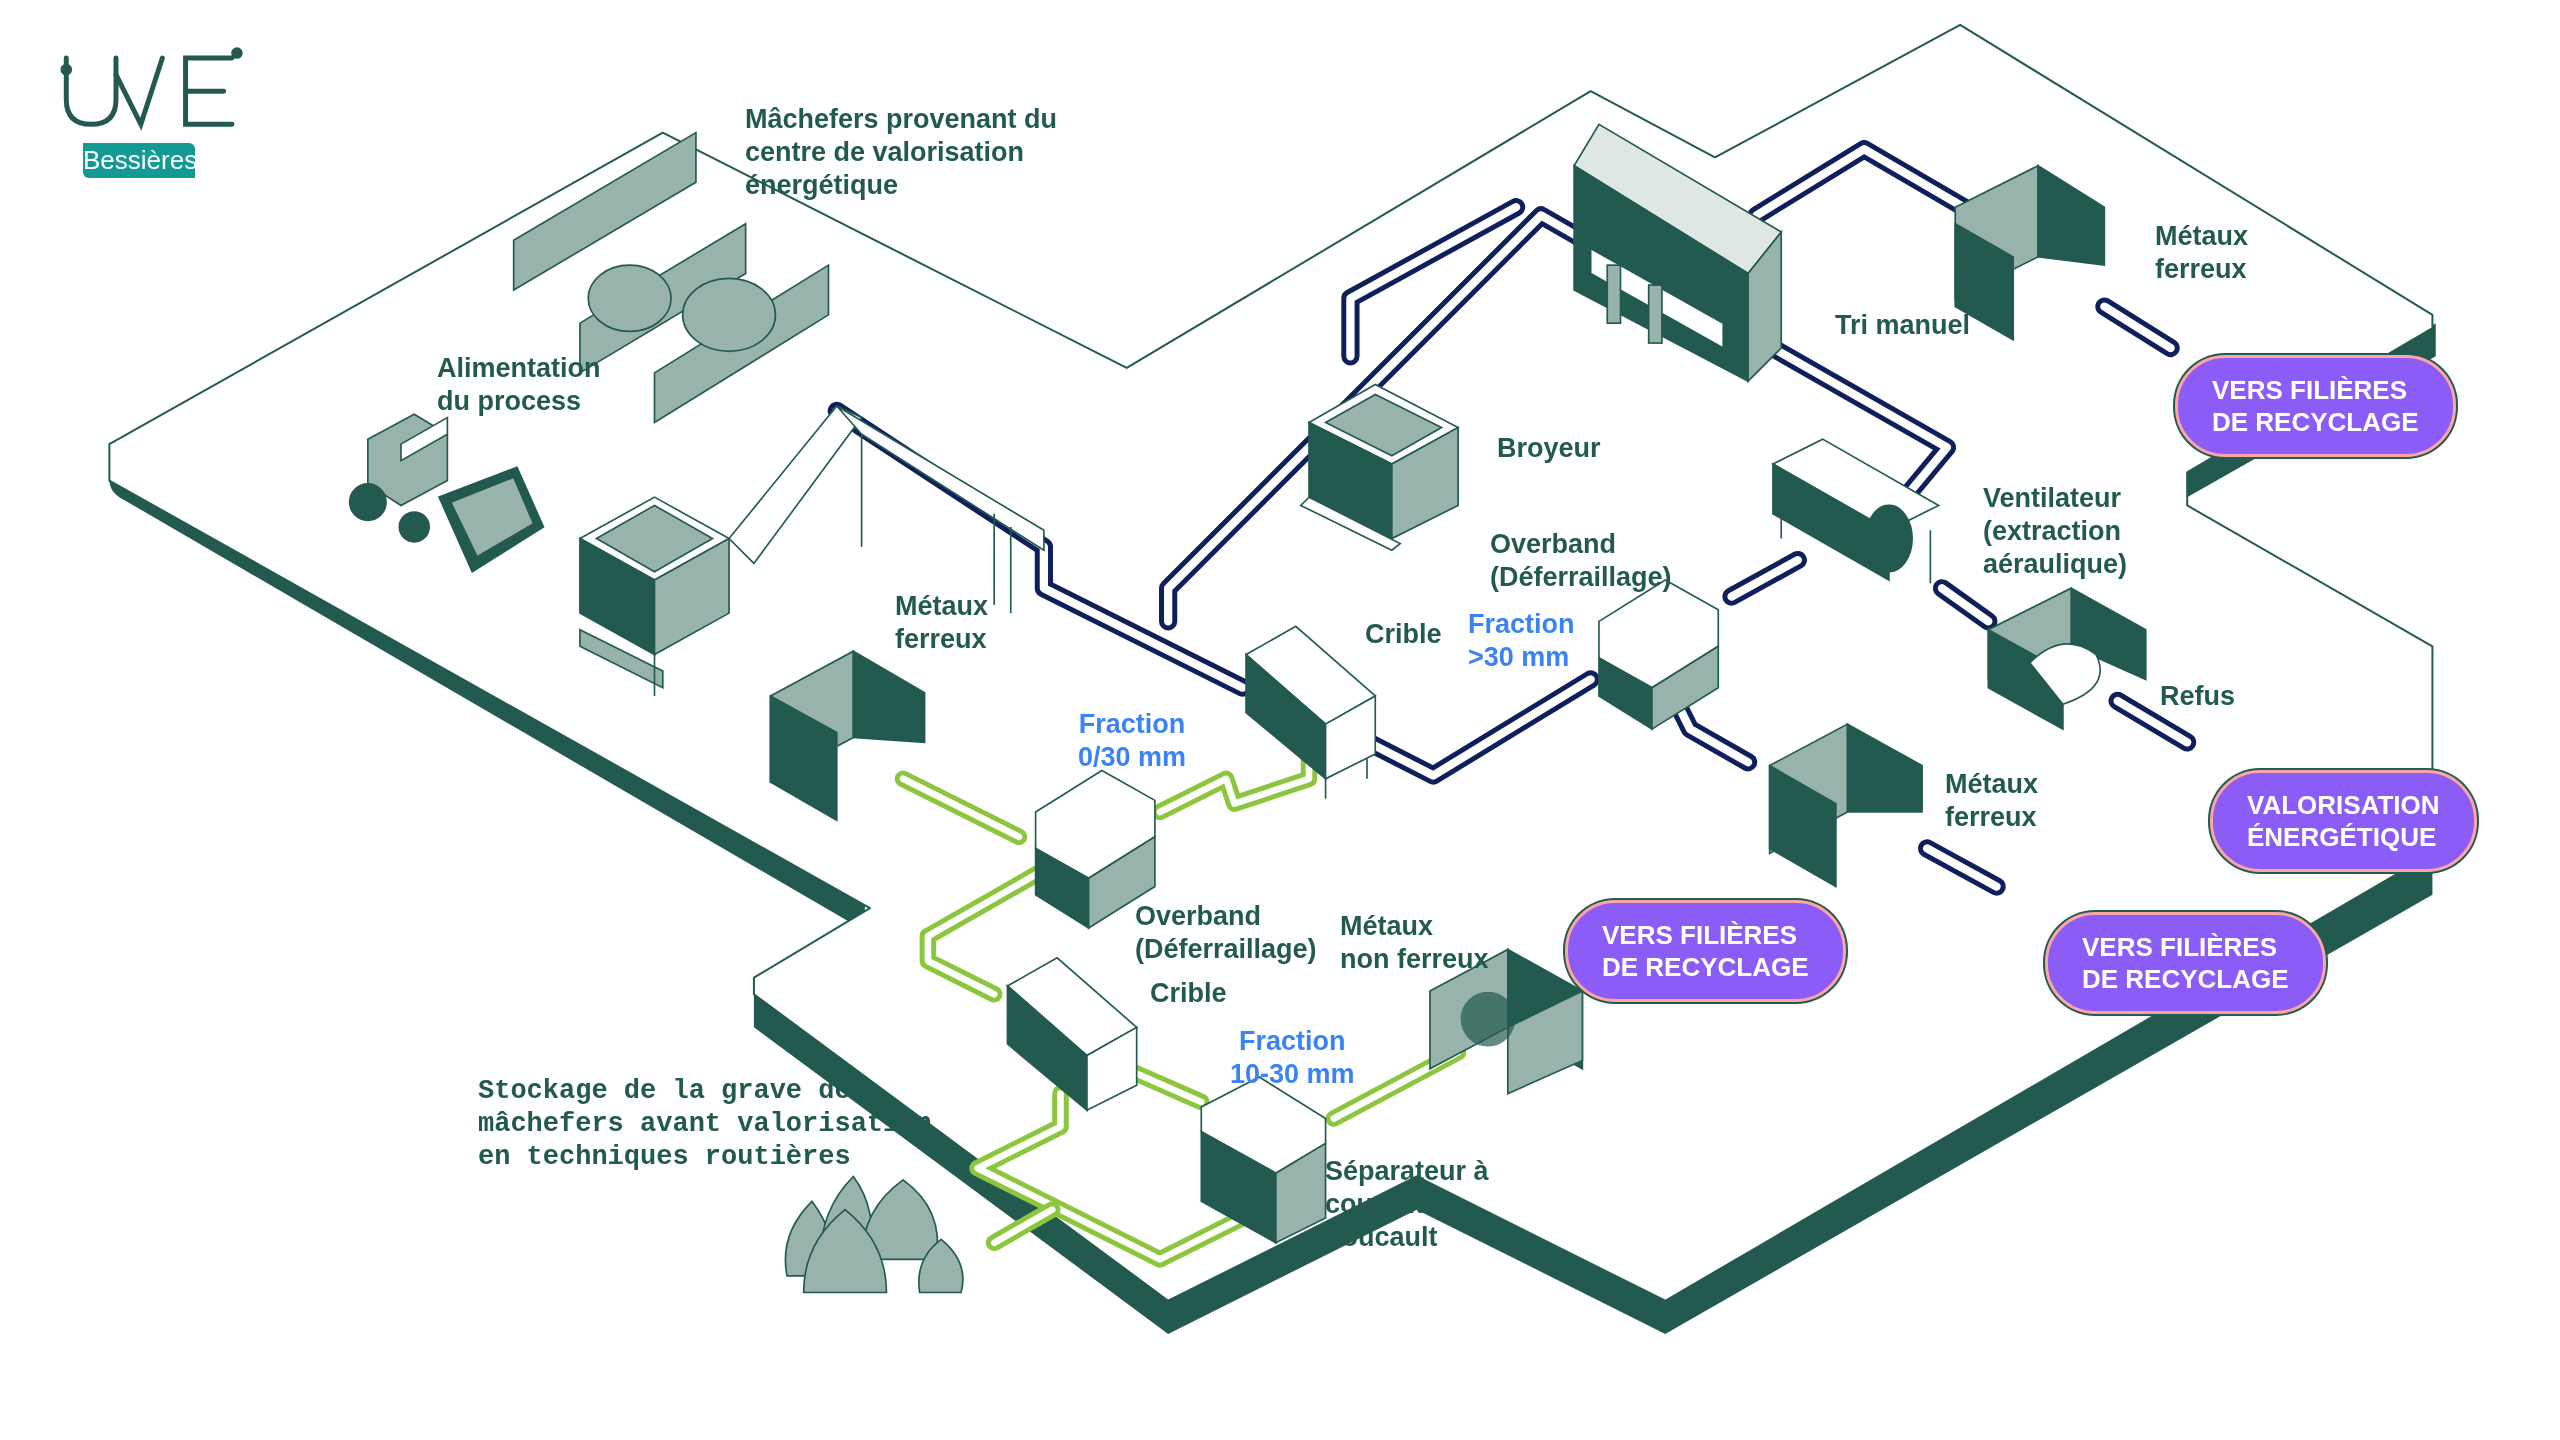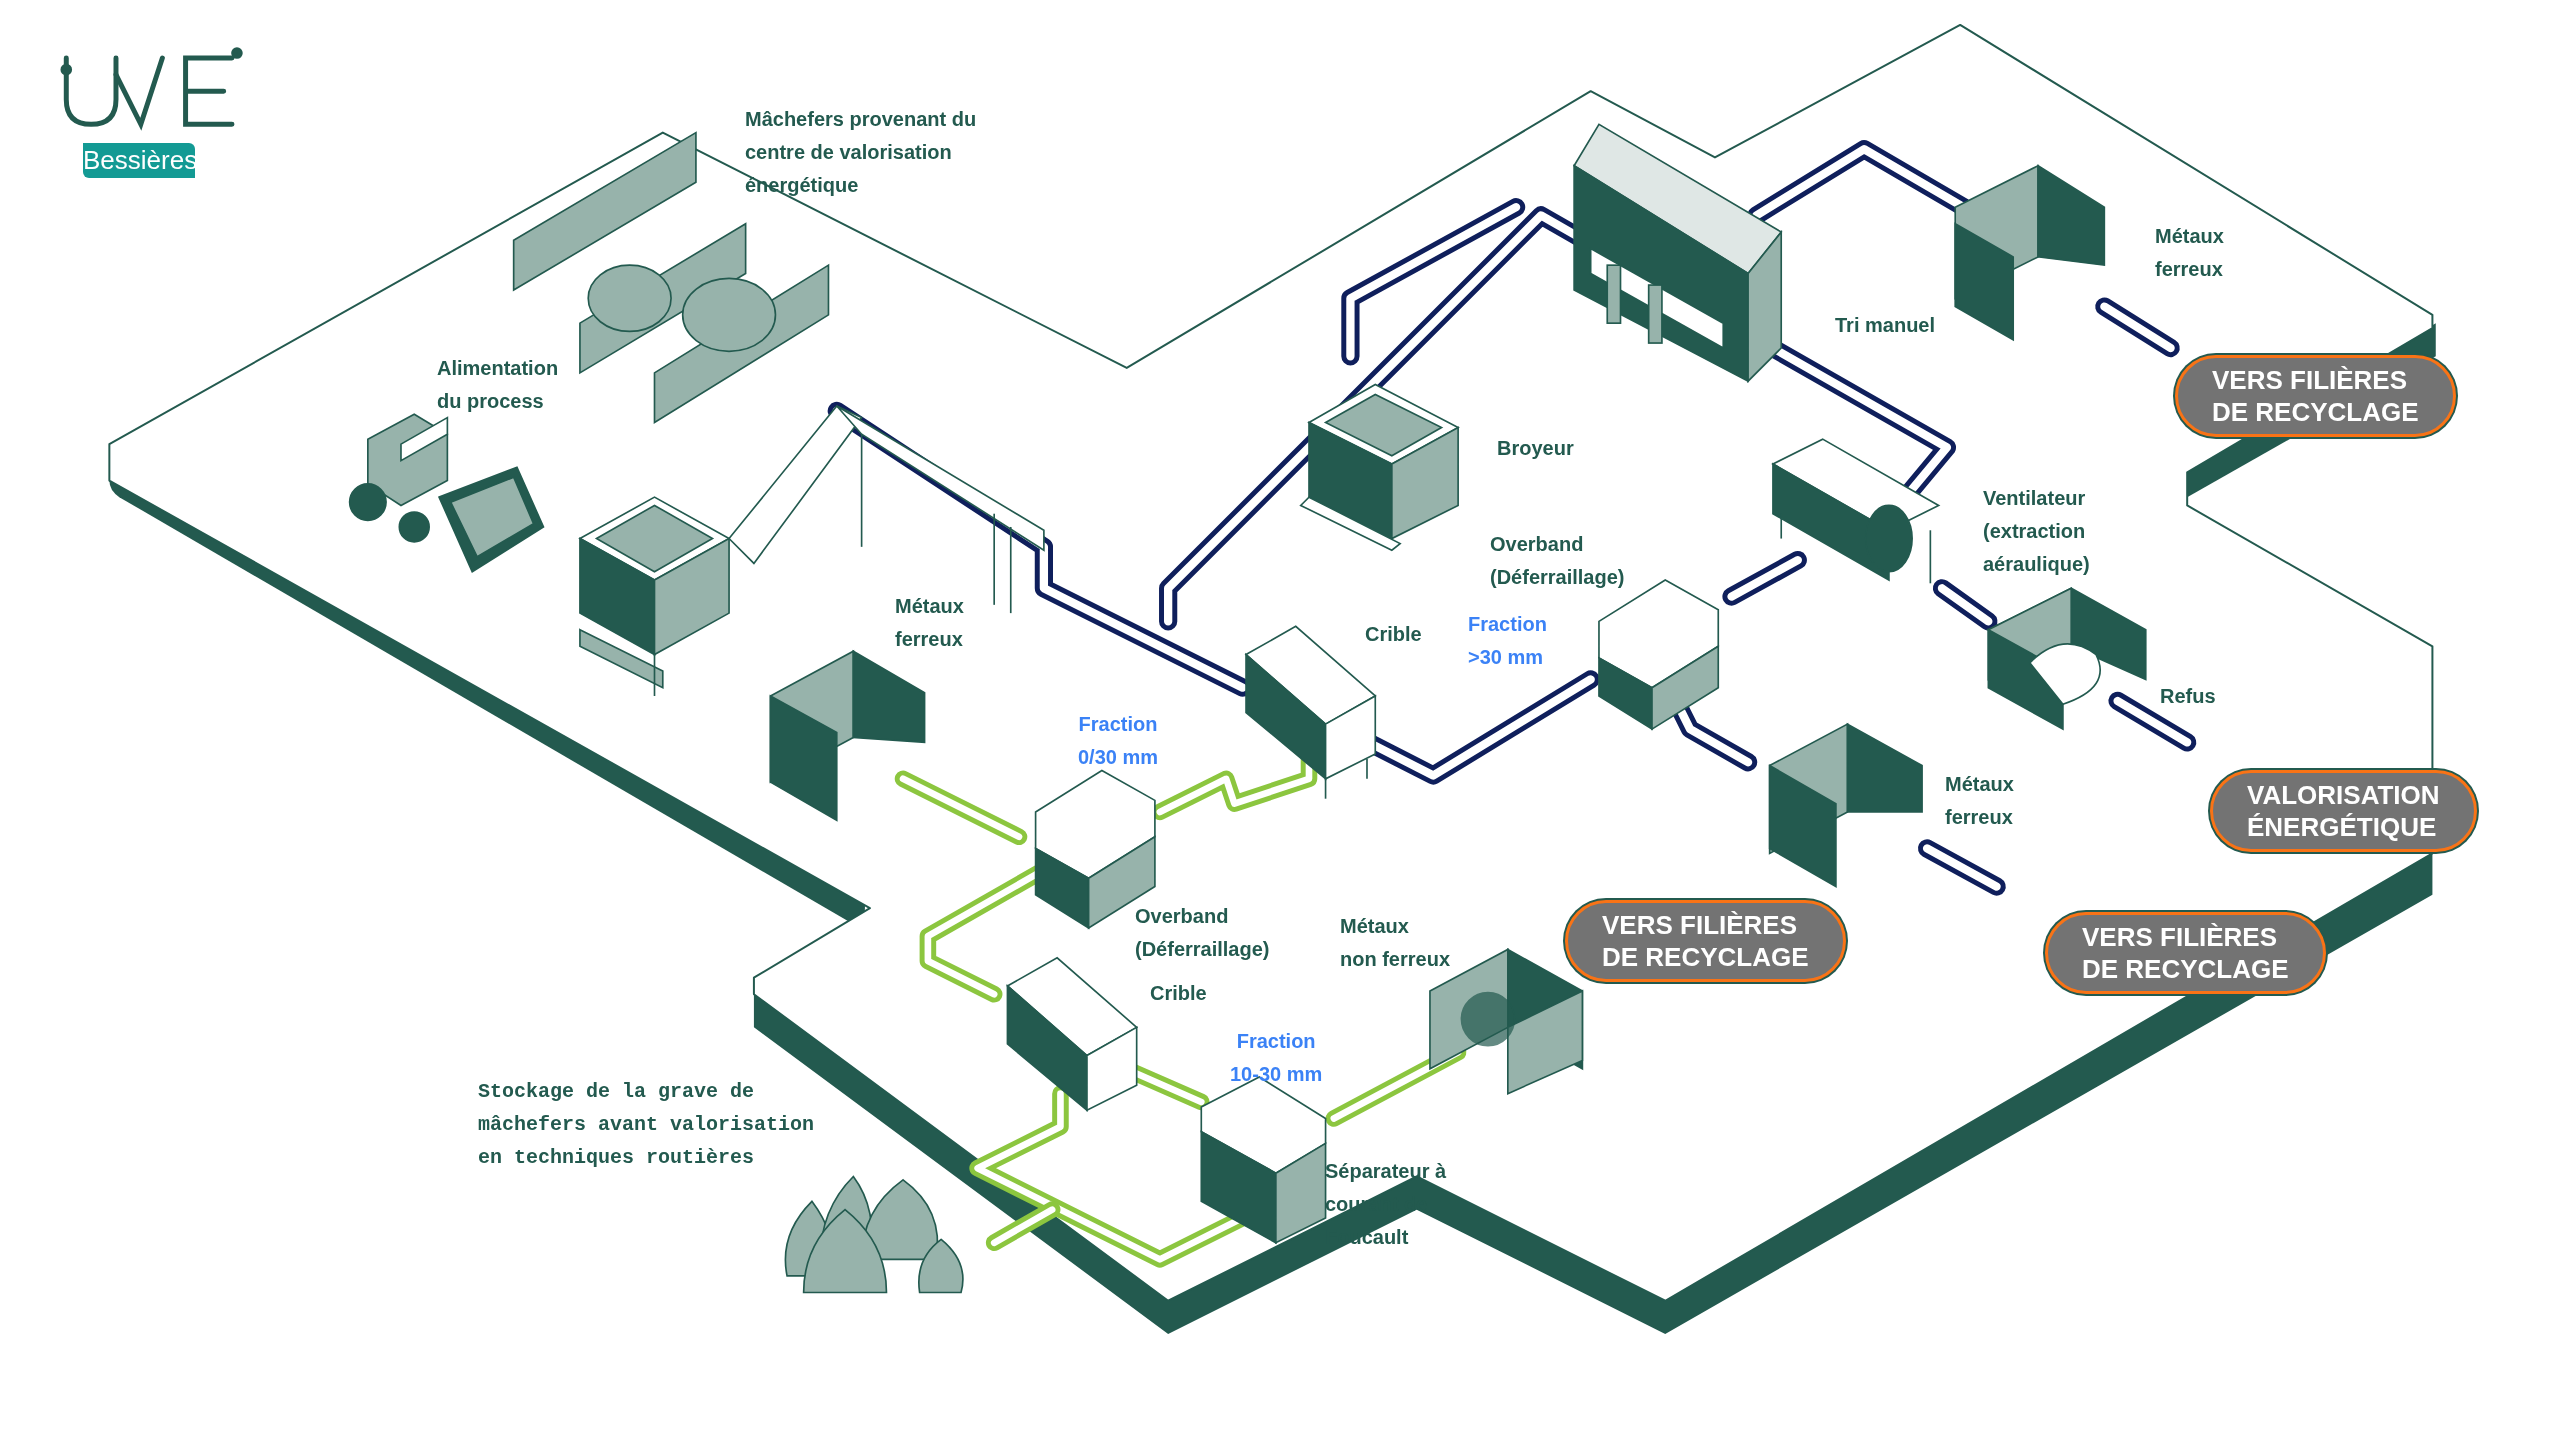--- a/index.html
+++ b/index.html
@@ -1,21 +1,21 @@
 <!DOCTYPE html>
 <html><head>
 <meta charset="utf-8">
 <style>
   html,body{margin:0;padding:0;background:#ffffff;}
   body{width:2560px;height:1440px;position:relative;overflow:hidden;font-family:"Liberation Sans","DejaVu Sans",sans-serif;}
   #stage{position:absolute;left:0;top:0;width:2560px;height:1440px;}
   svg#art{position:absolute;left:0;top:0;width:2560px;height:1440px;}
-  .lbl{position:absolute;color:#235a4f;font-weight:bold;font-size:20px;line-height:33px;white-space:nowrap;}
+  .lbl{position:absolute;color:#235a4f;font-weight:bold;font-size:27px;line-height:33px;white-space:nowrap;}
   .lbl.red{color:#3b82f6;}
-  .badge{position:absolute;background:#737373;color:#ffffff;border:3px solid #f97316;box-shadow:0 0 0 2px #235a4f;border-radius:50px;font-weight:bold;font-size:26px;line-height:32px;padding:6px 34px;white-space:nowrap;text-align:left;}
+  .badge{position:absolute;background:#8b5cf6;color:#ffffff;border:3px solid #fca5a5;box-shadow:0 0 0 2px #235a4f;border-radius:50px;font-weight:bold;font-size:26px;line-height:32px;padding:16px 34px;white-space:nowrap;text-align:left;}
   .logo-badge{position:absolute;left:83px;top:143px;width:112px;height:35px;background:#139a94;border-radius:0 6px 0 6px;color:#ffffff;font-size:26px;line-height:35px;text-align:center;}
   .line{white-space:pre-line;}
 </style>
 </head>
 <body>
 
 <div id="stage">
 
 <svg id="art" viewBox="0 0 1545 869" xmlns="http://www.w3.org/2000/svg">
 

